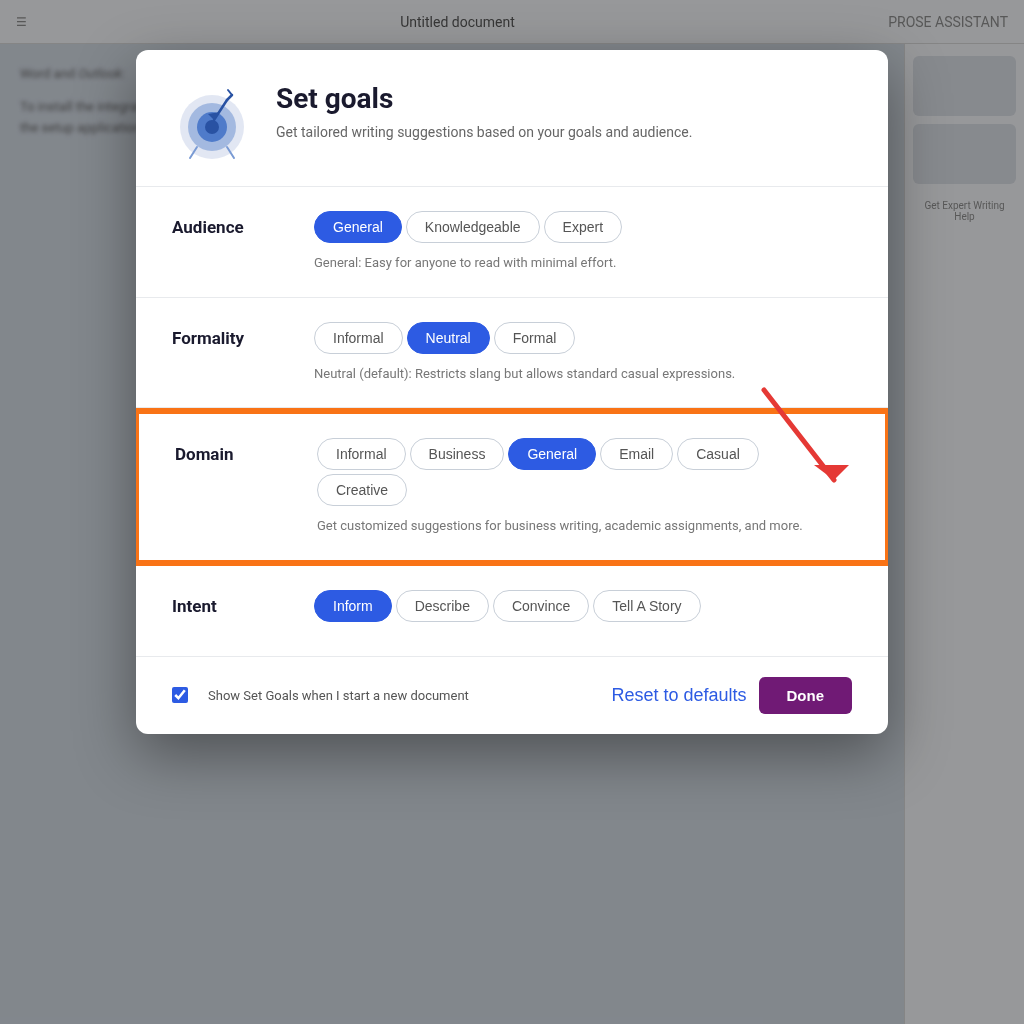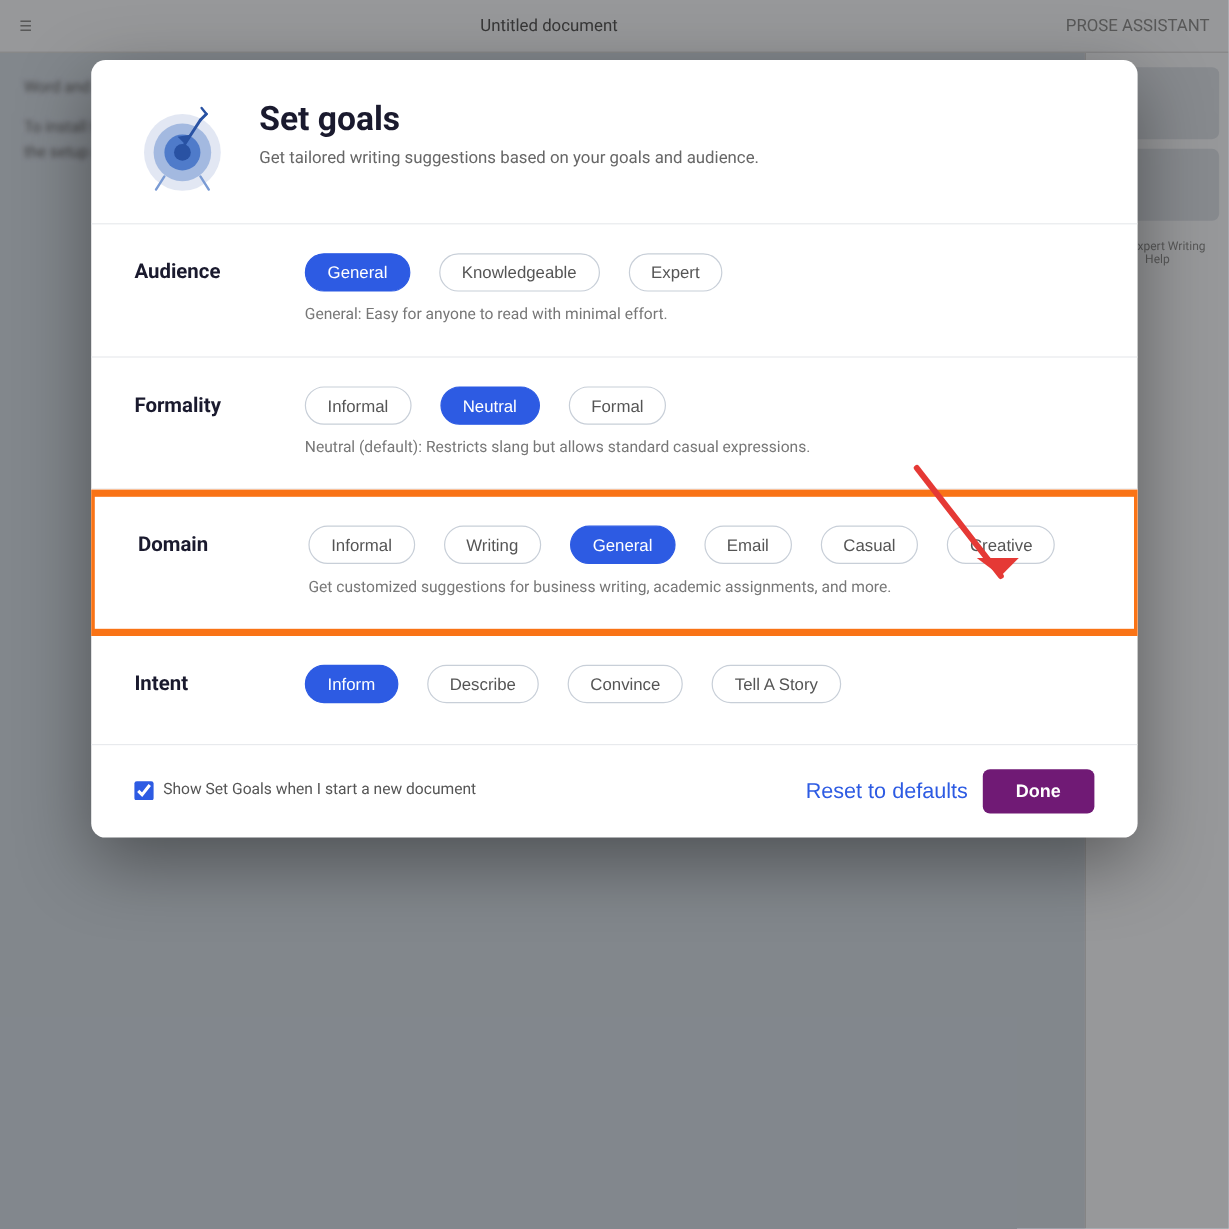--- a/index.html
+++ b/index.html
@@ -78,21 +78,21 @@
       align-items: flex-start;
       justify-content: center;
       padding-top: 50px;
       z-index: 10;
     }
 
     
     .modal {
       background: #fff;
       border-radius: 12px;
-      width: 872px;
+      width: 752px;
       max-height: 850px;
       box-shadow: 0 20px 60px rgba(0,0,0,0.4);
       overflow: hidden;
       position: relative;
     }
 
     .modal-header {
       display: flex;
       align-items: flex-start;
       padding: 32px 36px 24px;
@@ -138,21 +138,21 @@
       min-width: 110px;
       padding-top: 6px;
     }
 
     .section-content {
       flex: 1;
     }
 
     .btn-group {
       display: flex;
-      gap: 24px;
+      gap: 4px;
       flex-wrap: wrap;
       margin-bottom: 10px;
     }
 
     .btn-option {
       padding: 7px 18px;
       border-radius: 20px;
       border: 1.5px solid #c8cfd8;
       background: transparent;
       font-size: 14px;
@@ -197,21 +197,22 @@
     
     .modal-footer {
       padding: 20px 36px;
       display: flex;
       align-items: center;
       gap: 12px;
     }
 
     .checkbox-label {
       display: flex;
-      gap: 8px;
+      align-items: center;
+      gap: 20px;
       font-size: 13px;
       color: #555;
       flex: 1;
       cursor: pointer;
     }
 
     .checkbox-label input[type="checkbox"] {
       width: 16px;
       height: 16px;
       accent-color: #2d5be3;
@@ -328,21 +329,21 @@
         </div>
       </div>
     </div>
 
     <div class="section highlighted">
       <div class="section-row">
         <div class="section-label">Domain</div>
         <div class="section-content">
           <div class="btn-group">
             <button class="btn-option">Informal</button>
-            <button class="btn-option">Writing</button>
+            <button class="btn-option">Business</button>
             <button class="btn-option active">General</button>
             <button class="btn-option">Email</button>
             <button class="btn-option">Casual</button>
             <button class="btn-option">Creative</button>
           </div>
           <div class="section-desc">Get customized suggestions for business writing, academic assignments, and more.</div>
         </div>
       </div>
     </div>
 

